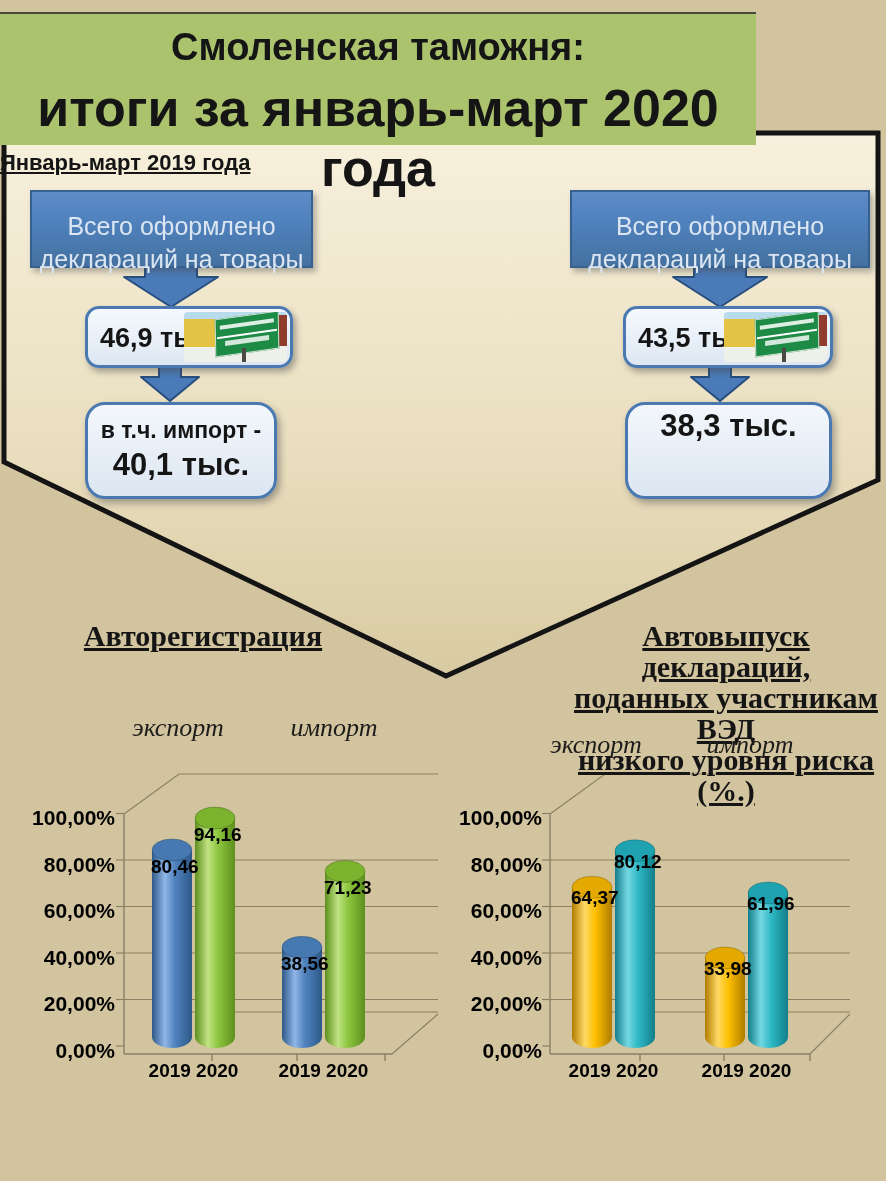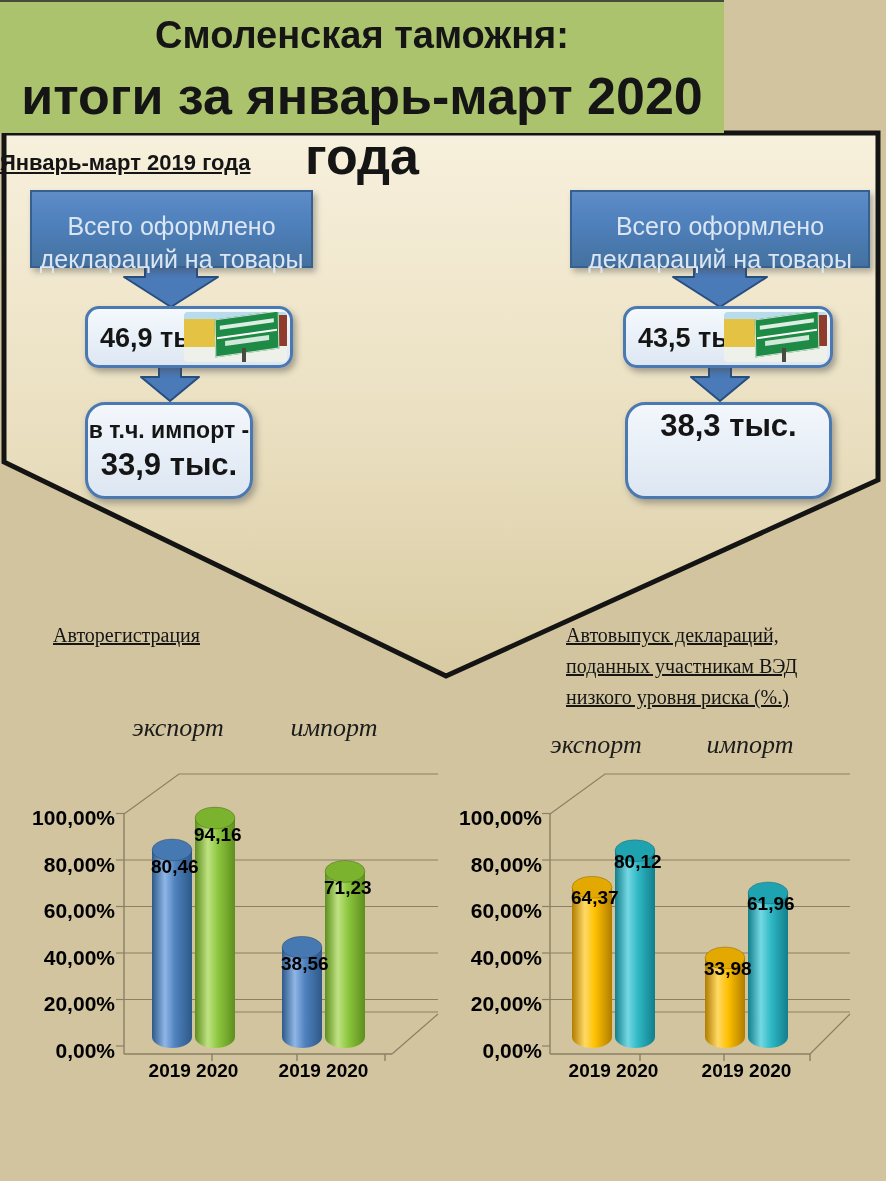--- a/index.html
+++ b/index.html
@@ -1,20 +1,20 @@
 <!DOCTYPE html>
 <html><head>
 <meta charset="utf-8">
 <style>
   html,body{margin:0;padding:0;background:#777;}
   .stage{position:relative;width:886px;height:1181px;margin:0 auto;overflow:hidden;
          background:#d2c49e;font-family:"Liberation Sans",sans-serif;color:#151515;}
   
-  .header{position:absolute;left:0;top:0;width:724px;height:131px;background:#abc36d;
-          border-top:2px solid #4a4a3a;z-index:3;text-align:center;}
+  .header{position:absolute;left:0;top:12px;width:724px;height:131px;background:#abc36d;
+          border-top:2px solid #4a4a3a;z-index:3;text-align:center;padding-left:32px;}
   .header .t1{position:absolute;left:0;right:0;top:12px;font-size:38px;font-weight:bold;}
   .header .t2{position:absolute;left:0;right:0;top:64px;font-size:52px;font-weight:bold;}
   
   .funnel{position:absolute;left:0;top:0;z-index:1;}
   
   .period{position:absolute;top:150px;font-size:22px;font-weight:bold;text-align:left;
           text-decoration:underline;z-index:4;}
   .period.left{left:0;width:392px;}
   .period.right{left:520px;width:356px;}
   
@@ -40,27 +40,27 @@
   .signphoto .board{position:absolute;left:30%;top:6%;width:60%;height:72%;background:#1d8a45;
              border:1px solid #cfe0d2;transform:skewY(-7deg) rotate(-1deg);}
   .signphoto .board .r1{position:absolute;left:6%;right:6%;top:16%;height:13%;background:rgba(255,255,255,.85);}
   .signphoto .board .div{position:absolute;left:2%;right:2%;top:46%;height:6%;background:#fff;}
   .signphoto .board .r2{position:absolute;left:14%;right:14%;top:62%;height:12%;background:rgba(255,255,255,.8);}
   .signphoto .pole{position:absolute;left:56%;top:72%;width:4%;height:28%;background:#4a4a42;}
   
   .impbox{position:absolute;top:402px;height:97px;border:3px solid #4a79b2;border-radius:20px;
           background:linear-gradient(#f3f7fc,#dce6f2);box-shadow:3px 4px 7px rgba(70,70,70,.45);
           z-index:5;text-align:center;box-sizing:border-box;}
-  .impbox.left{left:85px;width:168px;}
+  .impbox.left{left:85px;width:192px;}
   .impbox.right{left:625px;width:207px;}
   .impbox .l1{margin-top:12px;font-size:23px;font-weight:bold;}
   .impbox .l2{margin-top:3px;font-size:31px;font-weight:bold;}
   
-  .ctitle{position:absolute;font-family:"Liberation Serif",serif;font-weight:normal;font-size:20px;
-          line-height:31px;text-align:left;z-index:4;}
+  .ctitle{position:absolute;font-family:"Liberation Serif",serif;font-weight:bold;font-size:30px;
+          line-height:31px;text-align:center;z-index:4;}
   .ctitle div{text-decoration:underline;}
   .ctitle.left{left:53px;top:620px;width:300px;}
   .ctitle.right{left:566px;top:620px;width:320px;}
   .grouplab{position:absolute;width:140px;text-align:center;z-index:4;
             font-family:"Liberation Serif",serif;font-style:italic;font-size:26px;color:#1c1c1c;}
   
   .chart{position:absolute;top:765px;z-index:2;}
   .chart.c0{left:0px;}
   .chart.c1{left:446px;}
   text.ylab{font:bold 21px "Liberation Sans",sans-serif;fill:#000;}
@@ -105,21 +105,21 @@
       <div class="board">
         <div class="r1"></div>
           <div class="div"></div>
           <div class="r2"></div>
       </div>
       <div class="pole"></div>
     </div>
   </div>
   <div class="impbox left">
     <div class="l1">в т.ч. импорт -</div>
-    <div class="l2">33,9 тыс.</div>
+    <div class="l2">40,1 тыс.</div>
   </div>
 
   <svg class="arrow" style="left:672px;top:262px;" width="96" height="46">
     <polygon points="22,0 74,0 74,15 95,15 48,45 1,15 22,15" fill="#4a7ab8" stroke="#274e7e" stroke-width="2" stroke-linejoin="round"></polygon>
   </svg>
   <div class="bluebox right">Всего оформлено деклараций на товары</div>
   <svg class="arrow" style="left:690px;top:364px;" width="60" height="38">
     <polygon points="19,0 41,0 41,13 59,13 30,37 1,13 19,13" fill="#4a7ab8" stroke="#274e7e" stroke-width="2" stroke-linejoin="round"></polygon>
   </svg>
   <div class="valbox right">

